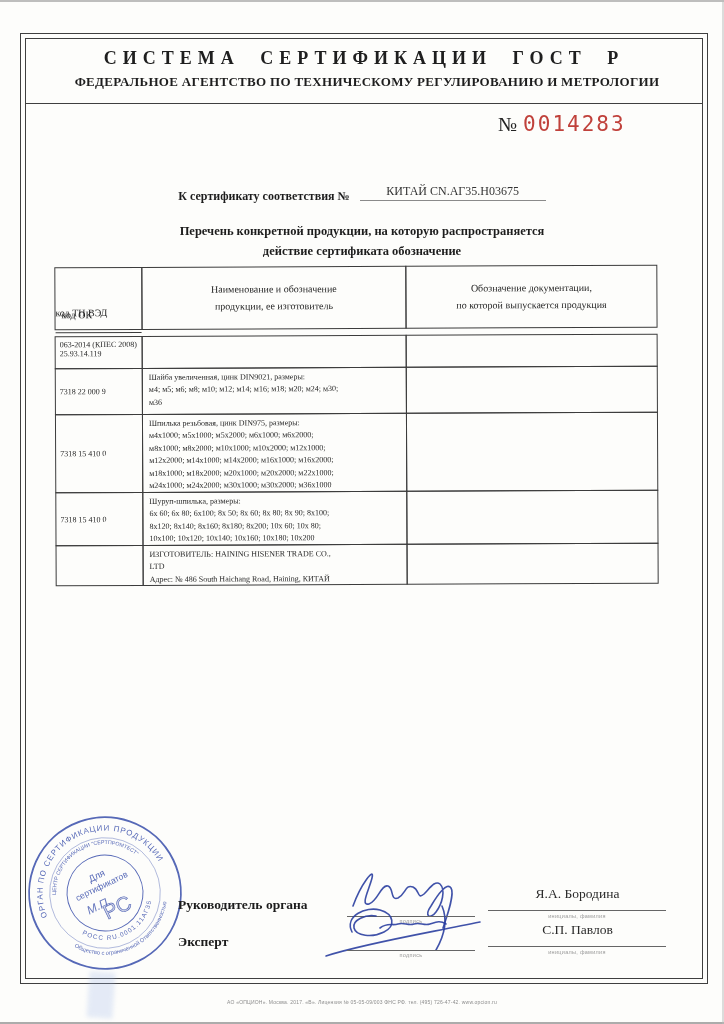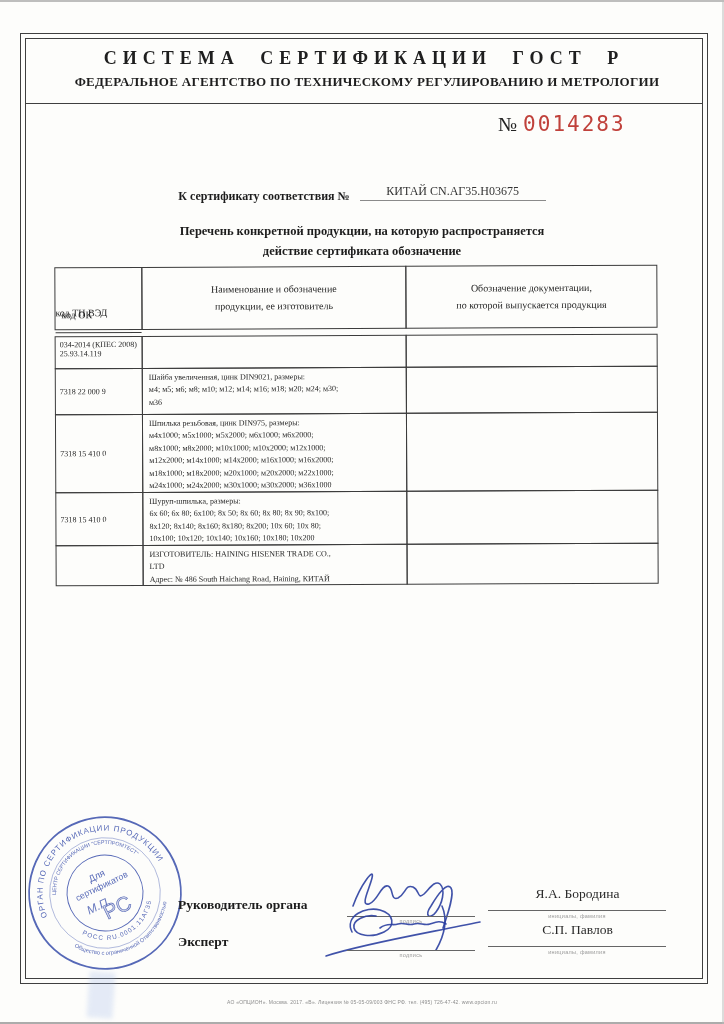--- a/index.html
+++ b/index.html
@@ -98,21 +98,21 @@
       </div>
       <div class="cell c2 head-mid">Наименование и обозначение
 продукции, ее изготовитель</div>
       <div class="cell c3 head-mid">Обозначение документации,
 по которой выпускается продукция</div>
     </div>
 
     <div class="tbl-gap"></div>
 
     <div class="trow" style="height:32px;">
-      <div class="cell c1 code-cell code-top">034-2014 (КПЕС 2008)
+      <div class="cell c1 code-cell code-top">063-2014 (КПЕС 2008)
 25.93.14.119</div>
       <div class="cell c2 body-cell"></div>
       <div class="cell c3 body-cell"></div>
     </div>
     <div class="trow" style="height:46px;">
       <div class="cell c1 code-cell">7318 22 000 9</div>
       <div class="cell c2 body-cell">Шайба увеличенная, цинк DIN9021, размеры:
 м4; м5; м6; м8; м10; м12; м14; м16; м18; м20; м24;  м30;
 м36</div>
       <div class="cell c3 body-cell"></div>

